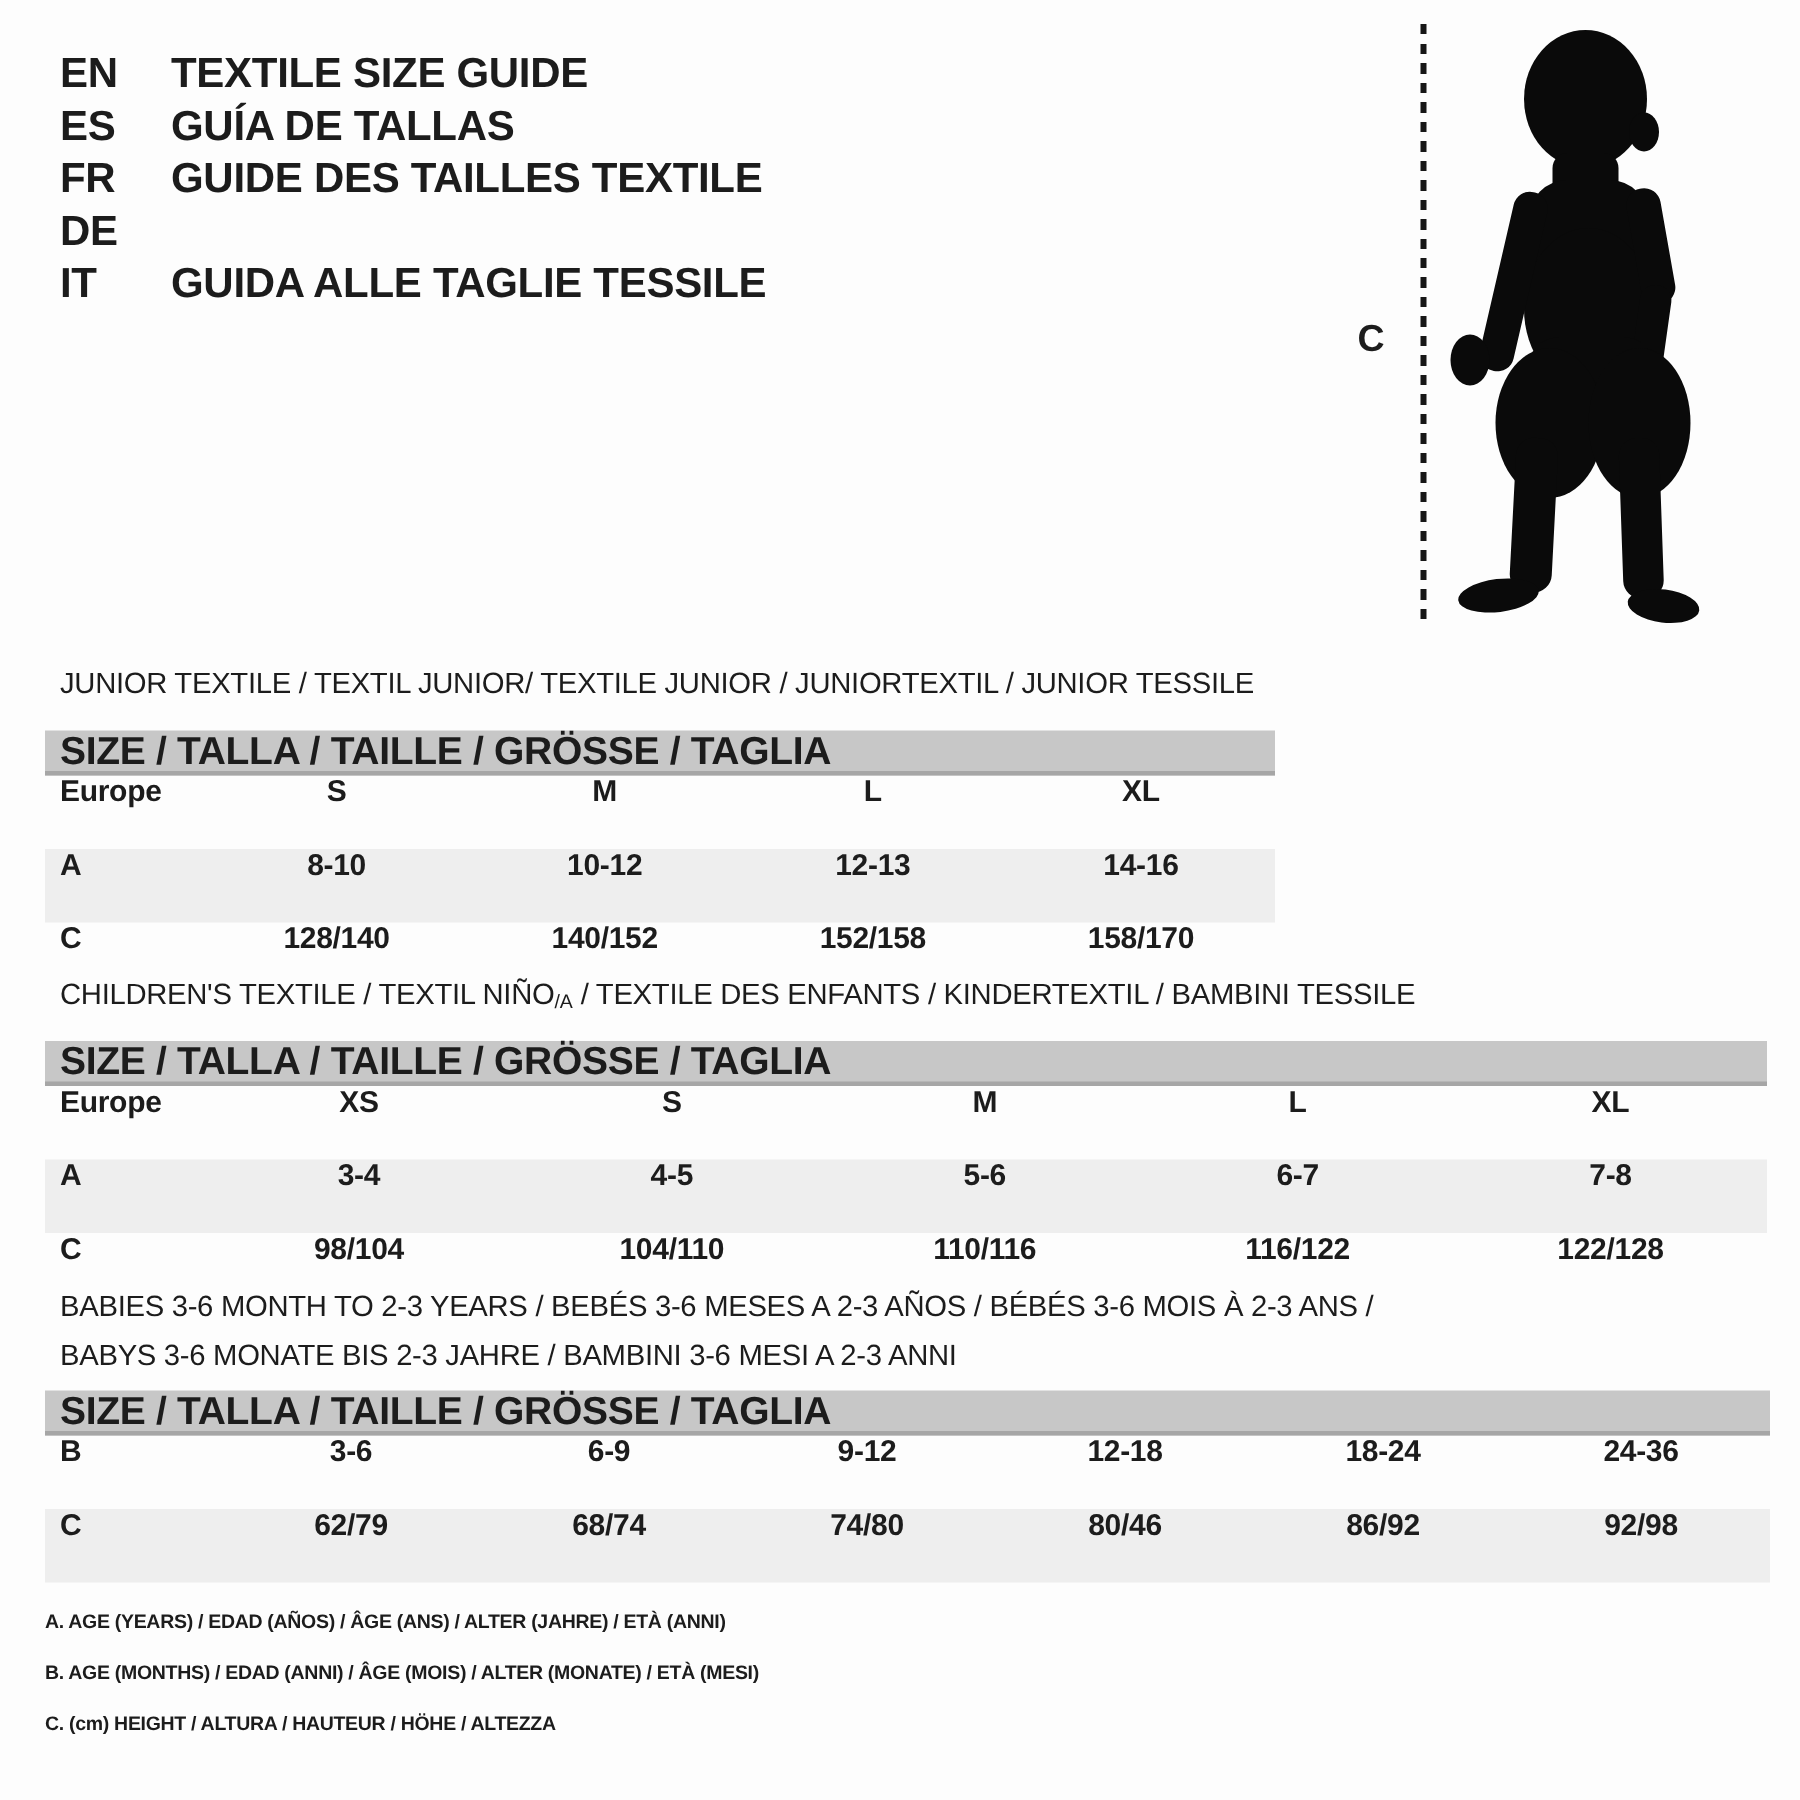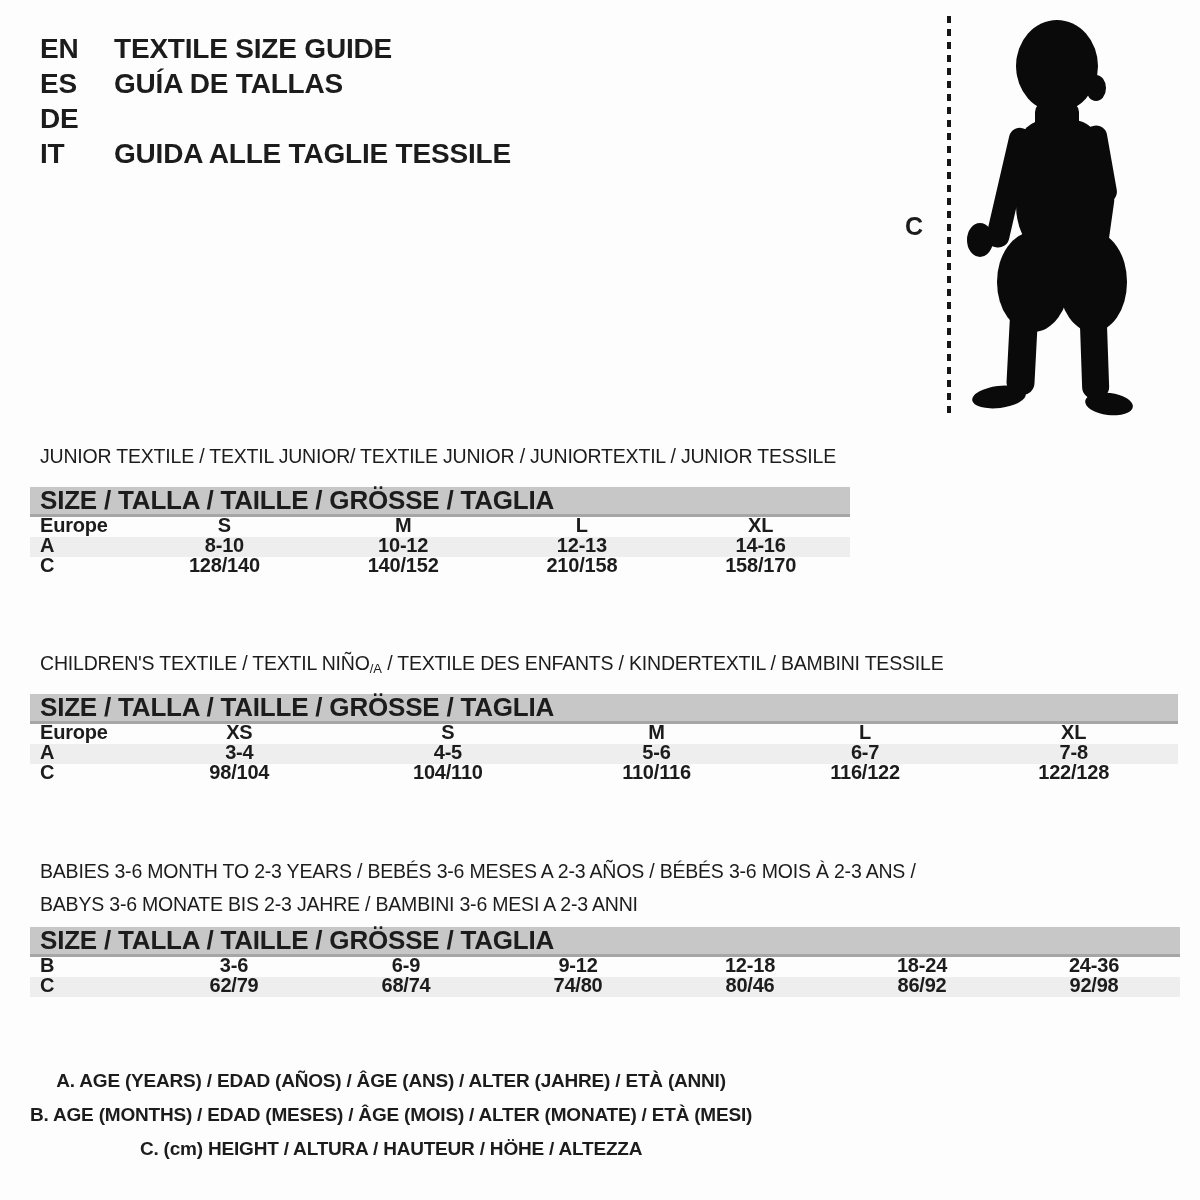--- a/index.html
+++ b/index.html
@@ -32,39 +32,43 @@
   .tbl{position:absolute;left:30px;}
   .t-junior{top:487px;width:820px;}
   .t-children{top:694px;width:1148px;}
   .t-babies{top:927px;width:1150px;}
   .hd{
     height:27px;display:flex;align-items:center;padding-left:10px;
     background:var(--header-bar,#c7c7c7);
     border-bottom:3px solid var(--header-bar-edge,#a6a6a6);
     font-size:26px;
   }
-  .row{display:flex;align-items:flex-end;height:20px;font-size:20px;}
+  .row{display:flex;align-items:flex-start;height:49px;font-size:20px;}
   .row.alt{background:var(--alt-row,#eeeeee);}
   .row .lbl{width:105px;padding-left:10px;box-sizing:border-box;}
   .t-babies .row .lbl{width:118px;}
   .row .cell{flex:1;text-align:center;}
   
-  .legend{position:absolute;left:30px;top:1064px;font-size:19px;line-height:34px;text-align:center;}
+  .legend{position:absolute;left:30px;top:1064px;font-size:13px;line-height:34px;}
 </style>
 </head>
 <body>
 
 <div class="langs">
   <div class="lang-row">
     <span class="code">EN</span>
     <span class="lab">TEXTILE SIZE GUIDE</span>
   </div>
   <div class="lang-row">
     <span class="code">ES</span>
     <span class="lab">GUÍA DE TALLAS</span>
+  </div>
+  <div class="lang-row">
+    <span class="code">FR</span>
+    <span class="lab">GUIDE DES TAILLES TEXTILE</span>
   </div>
   <div class="lang-row">
     <span class="code">DE</span>
   </div>
   <div class="lang-row">
     <span class="code">IT</span>
     <span class="lab">GUIDA ALLE TAGLIE TESSILE</span>
   </div>
 </div>
 
@@ -108,21 +112,21 @@
     <span class="lbl">A</span>
     <span class="cell">8-10</span>
     <span class="cell">10-12</span>
     <span class="cell">12-13</span>
     <span class="cell">14-16</span>
   </div>
   <div class="row">
     <span class="lbl">C</span>
     <span class="cell">128/140</span>
     <span class="cell">140/152</span>
-    <span class="cell">210/158</span>
+    <span class="cell">152/158</span>
     <span class="cell">158/170</span>
   </div>
 </div>
 
 <h2 class="sec-title t2"><span>CHILDREN'S TEXTILE / TEXTIL NIÑO</span><span class="sub">/A</span><span> / TEXTILE DES ENFANTS / KINDERTEXTIL / BAMBINI TESSILE</span></h2>
 <div class="tbl t-children">
   <div class="hd">
     <span>SIZE / TALLA / TAILLE / GRÖSSE / TAGLIA</span>
   </div>
   <div class="row">
@@ -174,15 +178,15 @@
     <span class="cell">68/74</span>
     <span class="cell">74/80</span>
     <span class="cell">80/46</span>
     <span class="cell">86/92</span>
     <span class="cell">92/98</span>
   </div>
 </div>
 
 <div class="legend">
   <div>A. AGE (YEARS) / EDAD (AÑOS) / ÂGE (ANS) / ALTER (JAHRE) / ETÀ (ANNI)</div>
-  <div>B. AGE (MONTHS) / EDAD (MESES) / ÂGE (MOIS) / ALTER (MONATE) / ETÀ (MESI)</div>
+  <div>B. AGE (MONTHS) / EDAD (ANNI) / ÂGE (MOIS) / ALTER (MONATE) / ETÀ (MESI)</div>
   <div>C. (cm) HEIGHT / ALTURA / HAUTEUR / HÖHE / ALTEZZA</div>
 </div>
 
 </body></html>

